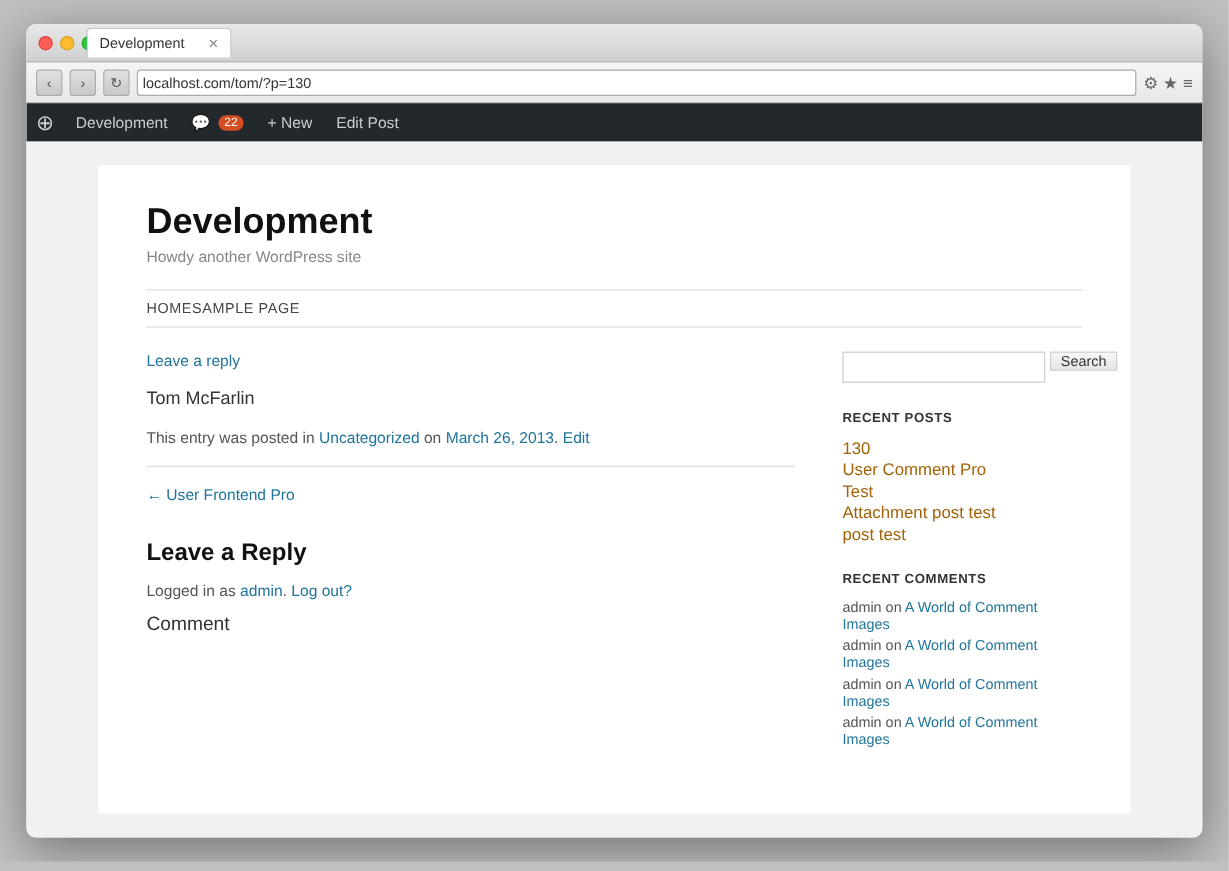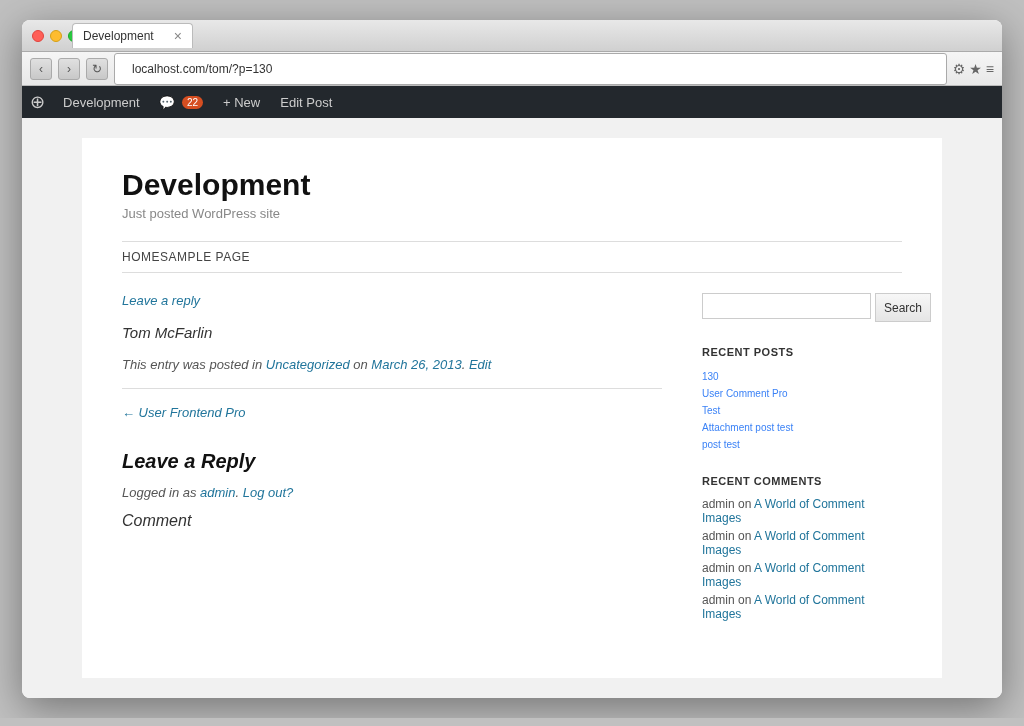--- a/index.html
+++ b/index.html
@@ -79,24 +79,24 @@
       border-radius: 3px;
       display: flex;
       align-items: center;
       justify-content: center;
       cursor: pointer;
       font-size: 12px;
       color: #555;
     }
     .address-bar {
       flex: 1;
-      height: 32px;
+      height: 22px;
       border: 1px solid #aaa;
       border-radius: 3px;
-      padding: 0 17px;
+      padding: 0 4px;
       font-size: 12px;
       background: #fff;
       color: #333;
     }
     .toolbar-icons {
       display: flex;
       gap: 4px;
       align-items: center;
       color: #666;
       font-size: 14px;
@@ -201,21 +201,20 @@
       letter-spacing: 0.5px;
       text-transform: uppercase;
     }
 
     .main-layout {
       display: flex;
       gap: 40px;
     }
     .main-content {
       flex: 1;
-      font-style: italic;
     }
     .sidebar {
       width: 200px;
       flex-shrink: 0;
     }
 
     .leave-reply-link {
       color: #21759b;
       text-decoration: none;
       font-size: 13px;
@@ -282,21 +281,21 @@
       gap: 4px;
     }
     .sidebar-search input {
       flex: 1;
       height: 26px;
       border: 1px solid #ccc;
       padding: 0 6px;
       font-size: 12px;
     }
     .sidebar-search button {
-      height: 29px;
+      height: 16px;
       padding: 0 8px;
       background: linear-gradient(to bottom, #f7f7f7, #e5e5e5);
       border: 1px solid #ccc;
       font-size: 12px;
       cursor: pointer;
       color: #333;
     }
 
     .sidebar-section-title {
       font-size: 11px;
@@ -308,23 +307,23 @@
     }
 
     .sidebar-links {
       list-style: none;
       margin-bottom: 24px;
     }
     .sidebar-links li {
       margin-bottom: 2px;
     }
     .sidebar-links a {
-      color: #3b82f6;
-      text-decoration: none;
-      font-size: 10px;
+      color: #a16207;
+      text-decoration: none;
+      font-size: 14px;
     }
 
     .sidebar-comment {
       font-size: 12px;
       color: #555;
       margin-bottom: 4px;
     }
     .sidebar-comment a {
       color: #21759b;
       text-decoration: none;
@@ -382,21 +381,21 @@
     <div class="wp-admin-bar-item">
       <span>Edit Post</span>
     </div>
   </div>
 
   <div class="page-content">
     <div class="content-wrapper">
 
       <div>
         <div class="site-title">Development</div>
-        <div class="site-tagline">Just posted WordPress site</div>
+        <div class="site-tagline">Howdy another WordPress site</div>
       </div>
 
       <nav class="site-nav">
         <a href="#">HOME</a>
         <a href="#">SAMPLE PAGE</a>
       </nav>
 
       <div class="main-layout">
 
         <div class="main-content">

